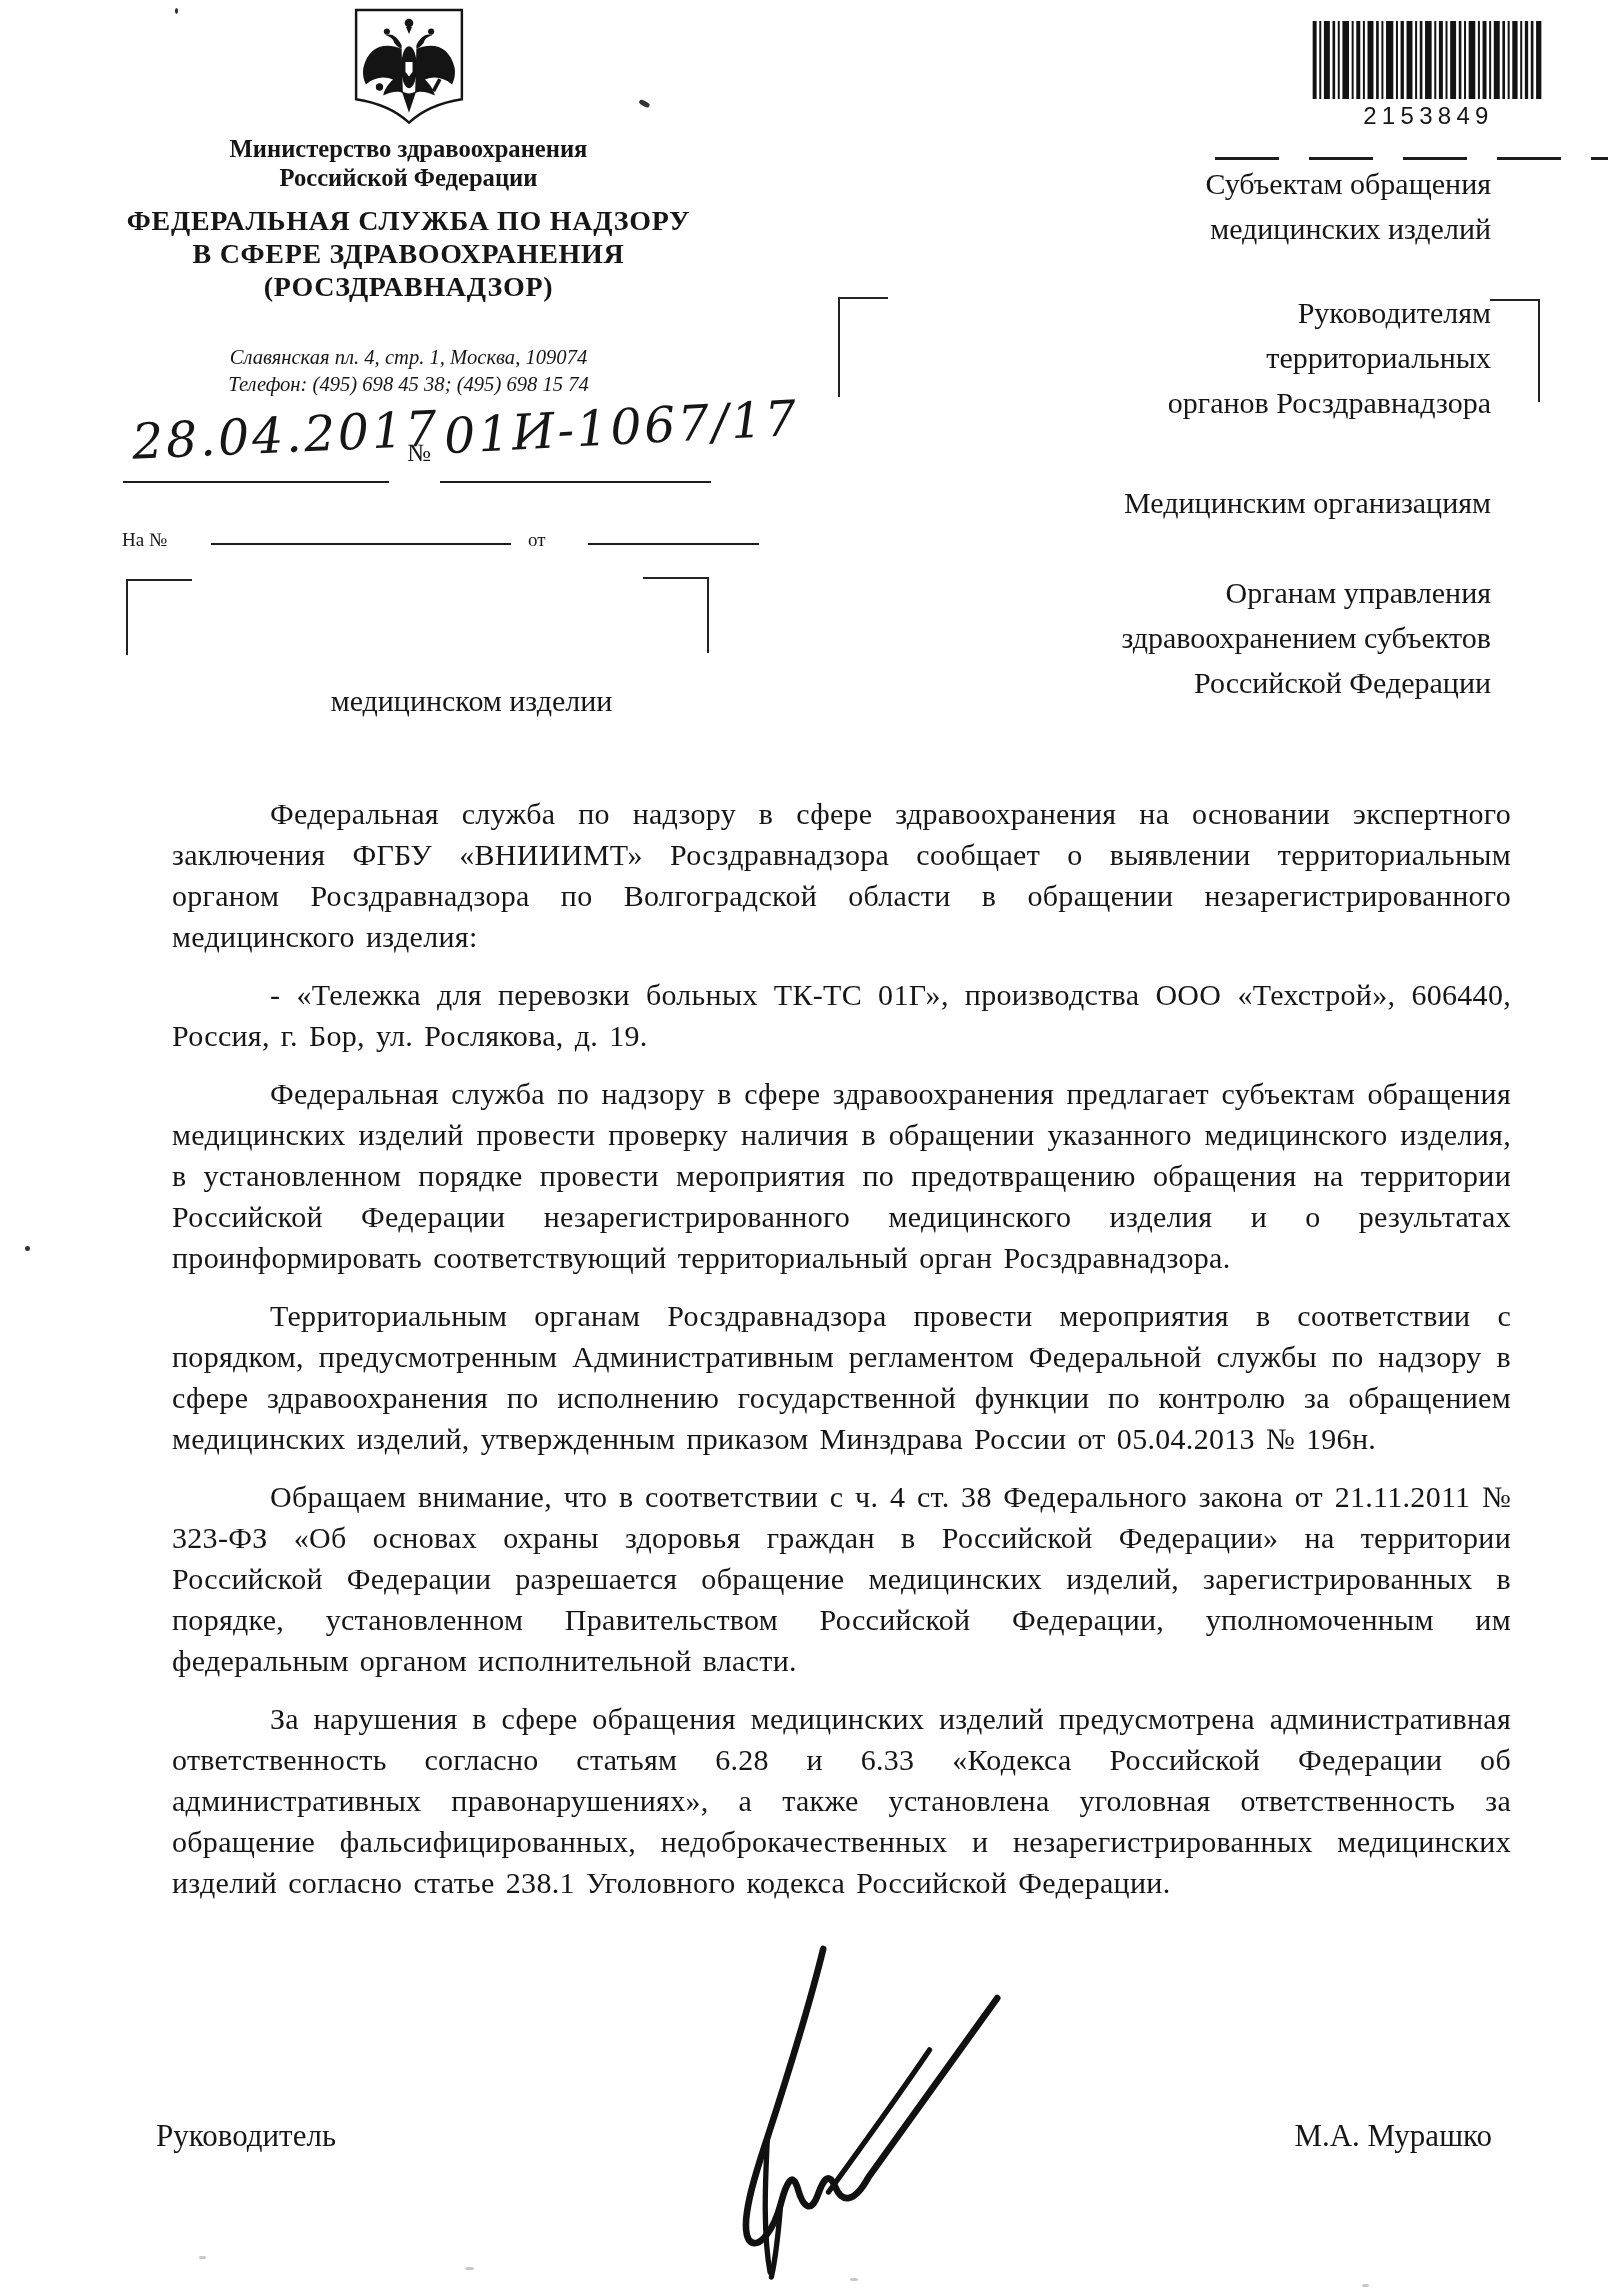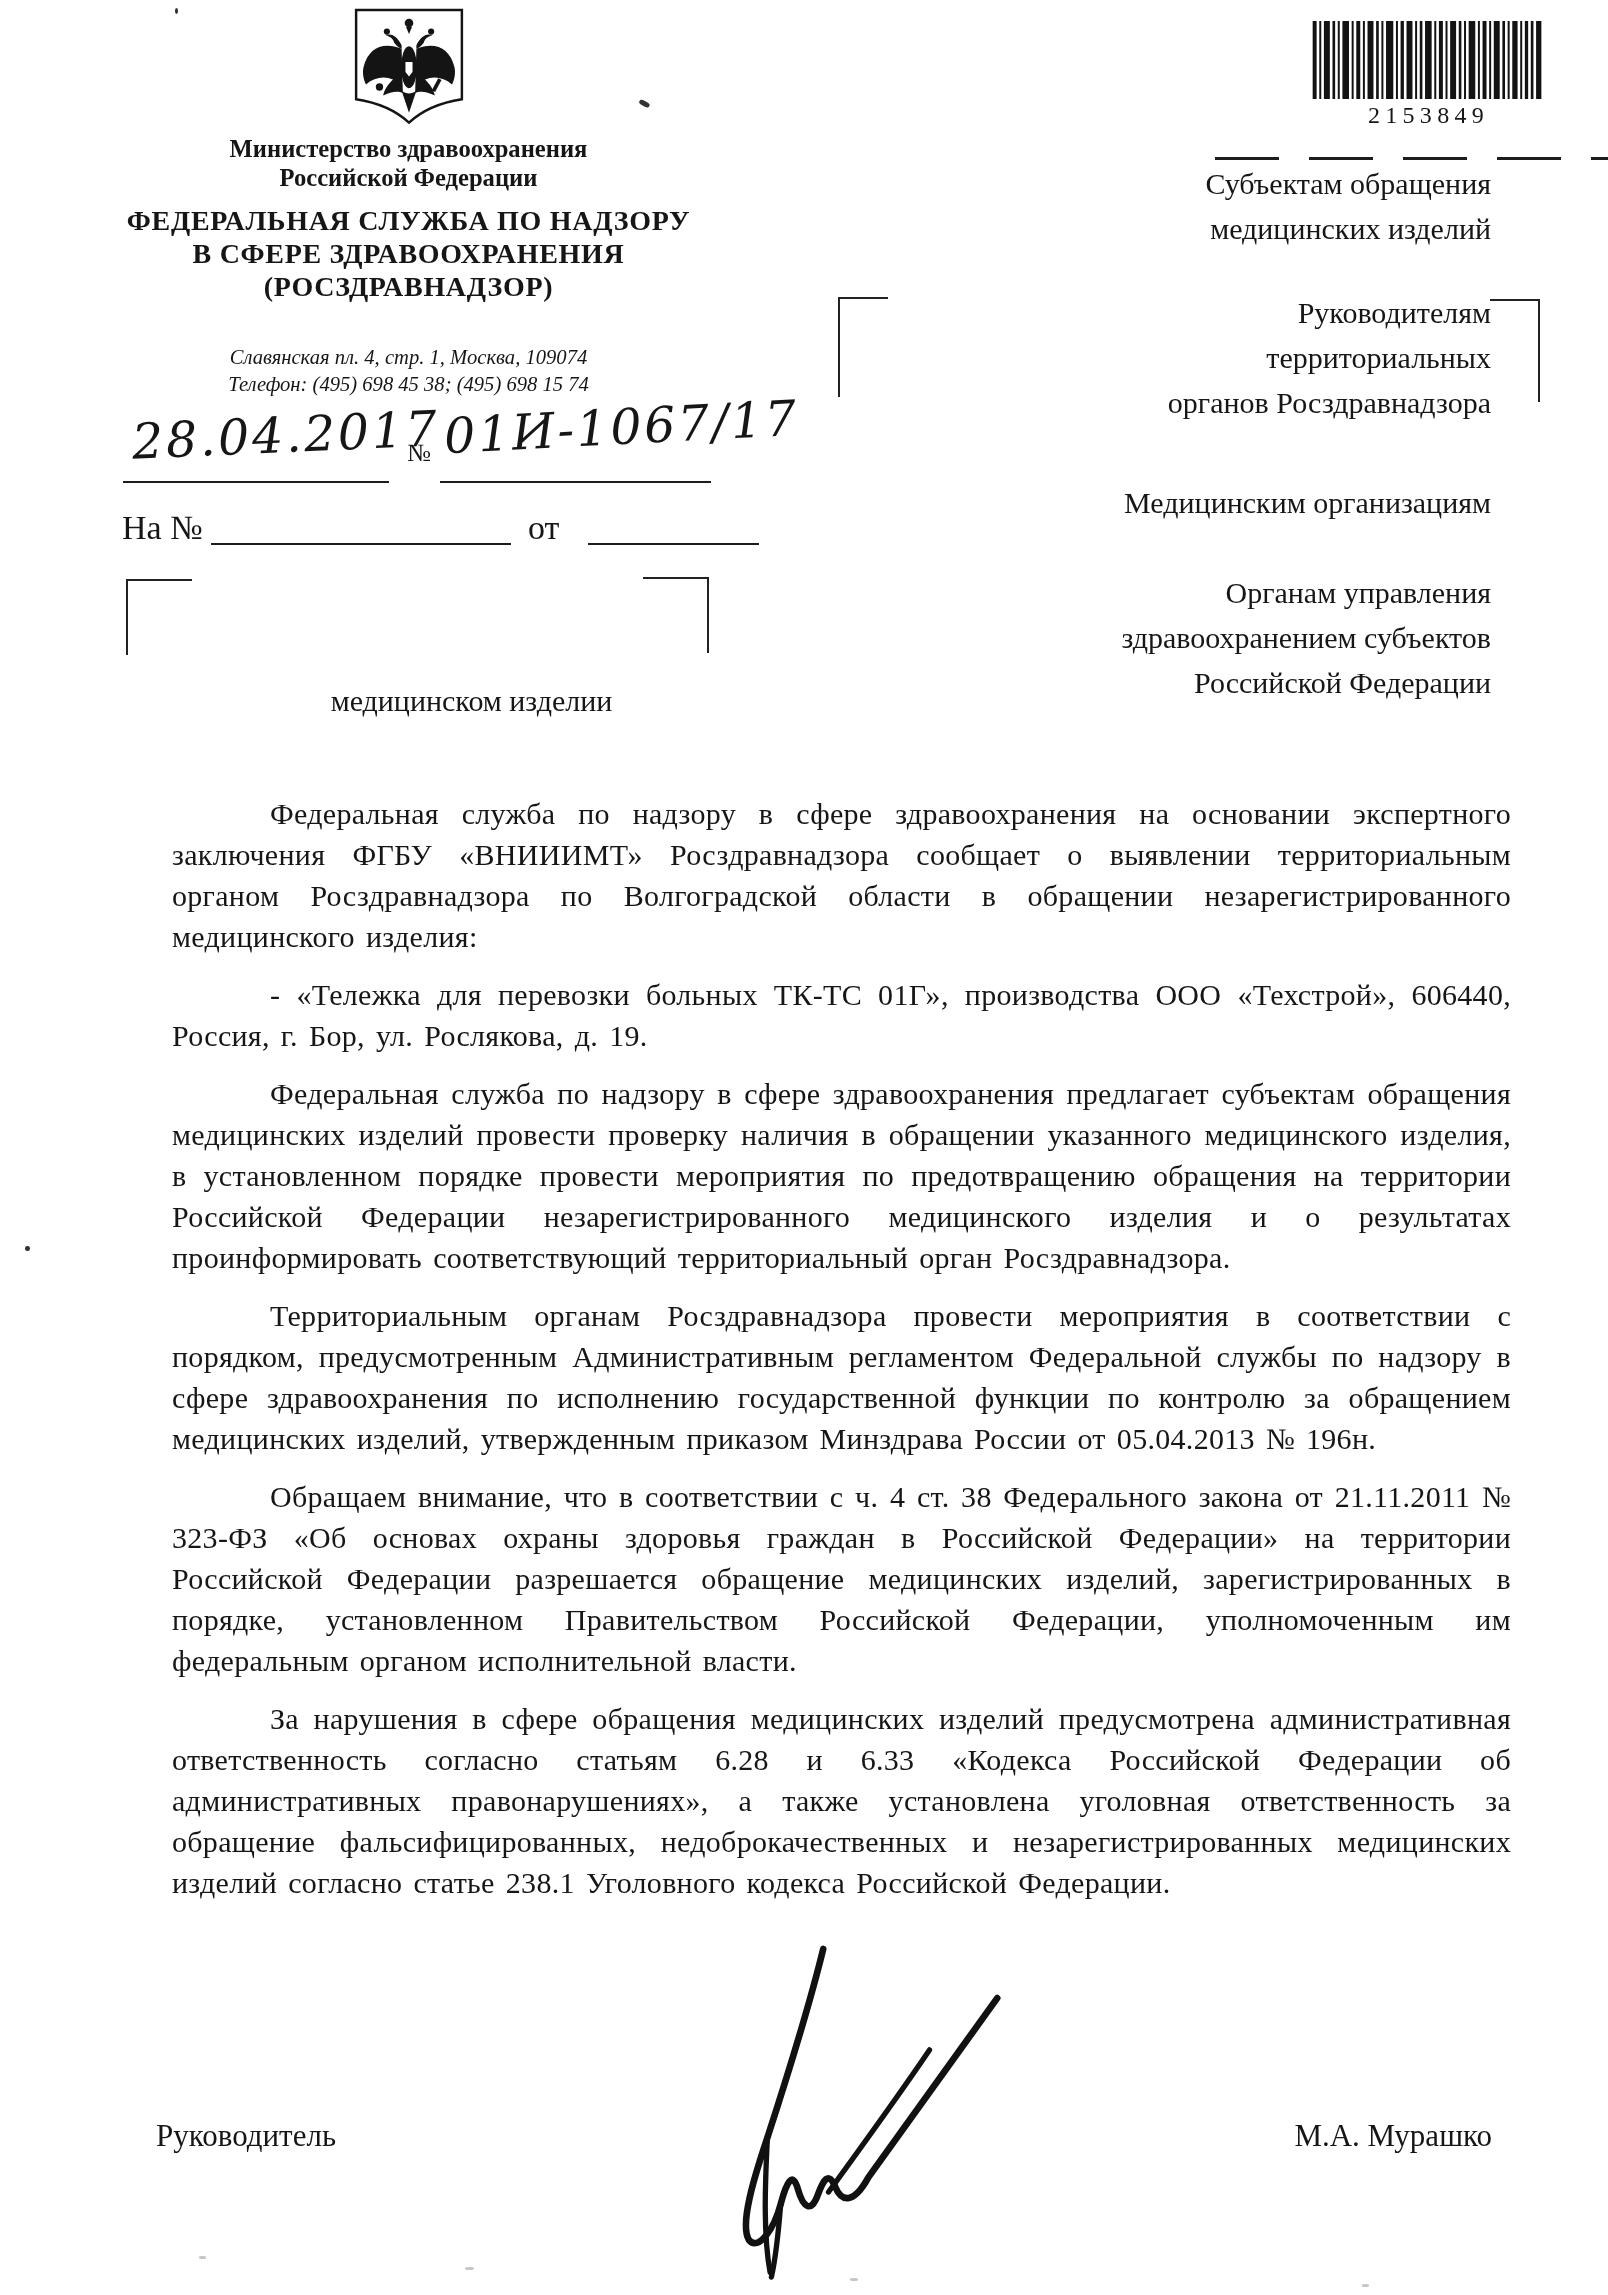--- a/index.html
+++ b/index.html
@@ -15,42 +15,42 @@
 
   
   .lh-block{left:93px;top:7px;width:631px;text-align:center;}
   .coa{display:block;margin:0 auto;width:126px;height:123px;}
   .ministry{font-weight:bold;font-size:24.6px;line-height:29px;margin-top:4px;}
   .service{font-weight:bold;font-size:28px;line-height:33px;margin-top:12px;letter-spacing:0.7px;}
   .addr{font-size:20.6px;line-height:27px;margin-top:41px;font-style:italic;}
 
   
   .barcode-wrap{left:1310px;top:21px;width:237px;text-align:center;}
-  .barcode-num{font-family:Liberation Serif, serif;font-size:24px;letter-spacing:5.3px;margin-top:1.3px;}
+  .barcode-num{font-family:Liberation Sans, sans-serif;font-size:24px;letter-spacing:5.3px;margin-top:1.3px;}
   .dashline{left:1215px;top:157px;width:393px;height:2.7px;
     background:repeating-linear-gradient(90deg,#1d1d1d 0 64px,transparent 64px 94px);}
 
   
   .recip{left:920px;width:571px;text-align:right;font-size:30px;line-height:45px;}
 
   
   .corner{position:absolute;}
   .tl{border-top:2px solid #222;border-left:2px solid #222;}
   .tr{border-top:2px solid #222;border-right:2px solid #222;}
 
   
   .hand{
     font-family:"DejaVu Serif",serif;font-style:italic;
     font-size:49px;letter-spacing:2.7px;white-space:nowrap;
   }
   .hw-date{left:132px;top:407px;transform:rotate(-2.5deg);}
   .num-sign{left:407px;top:439px;font-size:25px;}
   .hw-num{left:444px;top:399px;transform:rotate(-3deg);}
   .uline{position:absolute;height:2px;background:#1c1c1c;}
-  .reply{font-size:34px;}
+  .reply{font-size:19px;margin-top:20px;}
   .lbl-na{left:122px;top:509px;}
   .lbl-ot{left:528px;top:509px;}
 
   
   .subject{left:239px;top:679px;width:465px;text-align:center;font-size:30px;line-height:44px;}
 
   
   .body-text{left:155px;top:776px;width:1373px;}
   .body-text p{
     margin:17px;font-size:30px;line-height:41px;

